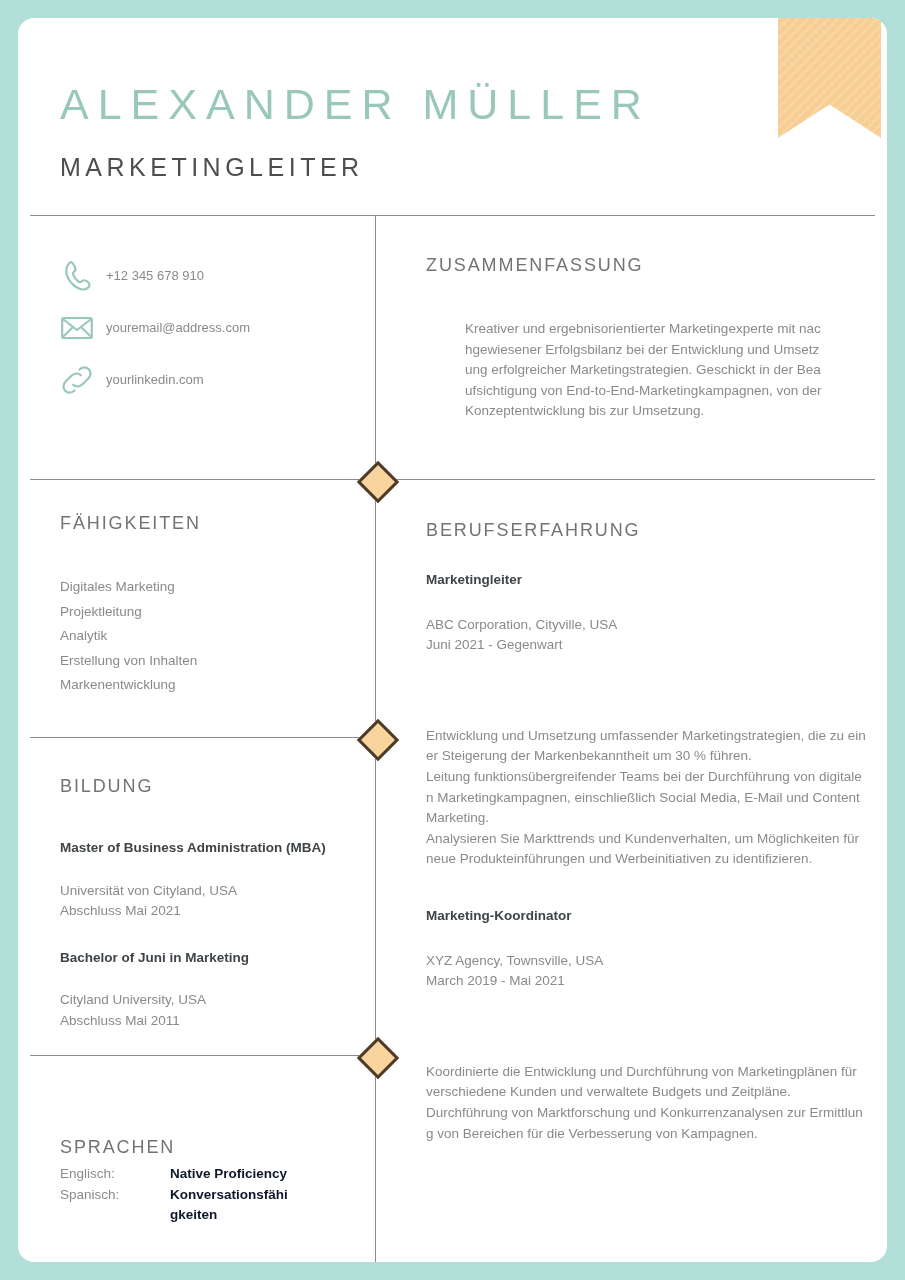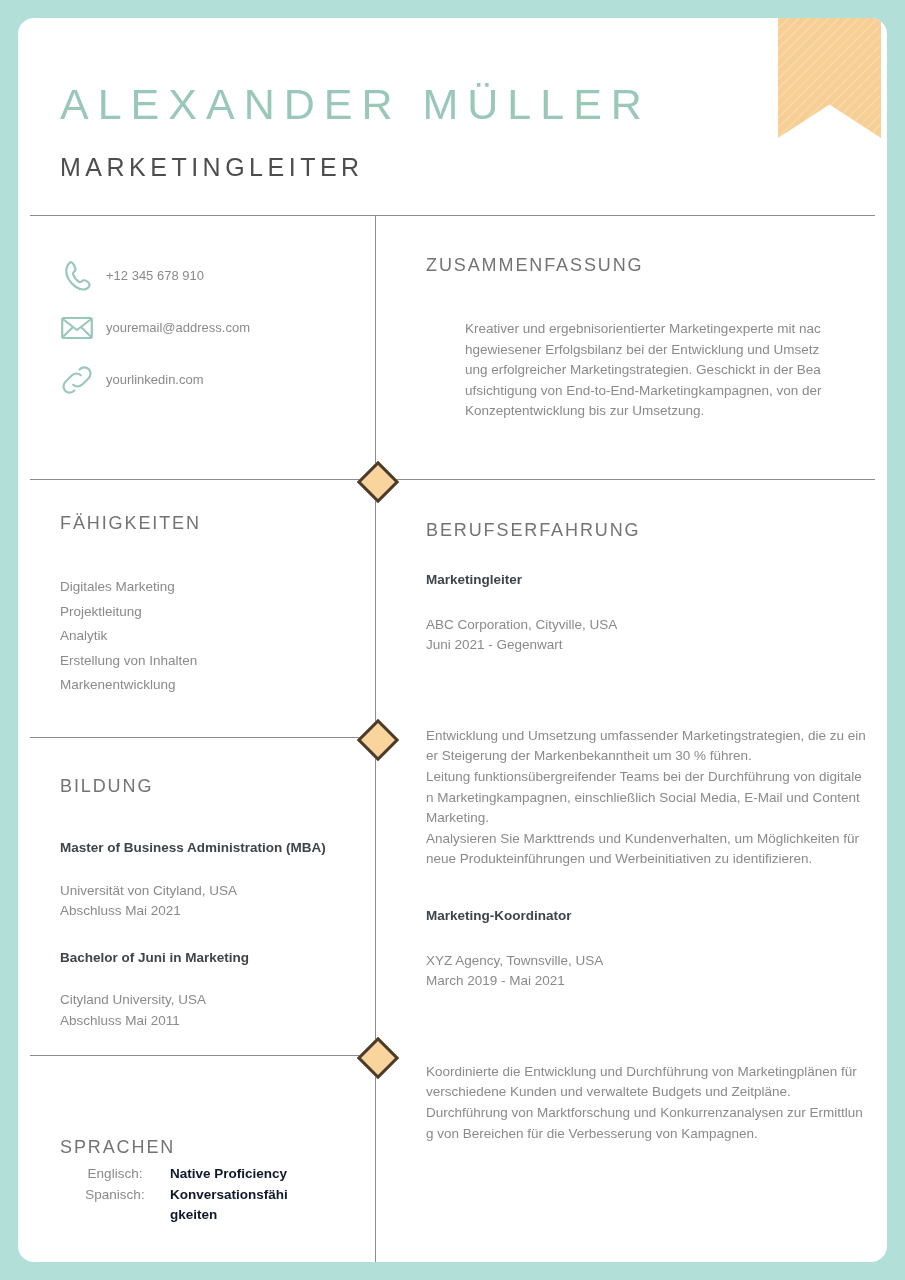--- a/index.html
+++ b/index.html
@@ -113,21 +113,21 @@
   .edu{position:absolute;left:42px;top:560px;width:310px;}
   .edu .sec-title{position:absolute;left:0;top:0;}
   .edu-body{position:absolute;left:0;top:62px;width:310px;}
   .edu-entry{margin-bottom:26px;}
   .edu-entry .strong{display:block;margin-bottom:22px;}
   .edu-line{color:#8a8a8a;font-size:13.5px;line-height:20.6px;}
 
   .lang{position:absolute;left:42px;top:893px;width:310px;}
   .lang .sec-title{position:absolute;left:0;top:4px;margin-top:24px;}
   .lang-body{position:absolute;left:0;top:55px;width:300px;display:flex;}
-  .lang-keys{width:110px;flex:0 0 110px;text-align:center;}
+  .lang-keys{width:110px;flex:0 0 110px;}
   .lang-key{color:#8a8a8a;font-size:13.5px;line-height:20.6px;}
   .lang-vals{width:122px;}
   .lang-val{color:#0f172a;font-weight:700;font-size:13.5px;line-height:20.6px;word-break:break-all;}
 
   
   .summary{position:absolute;left:50px;top:39px;width:400px;}
   .summary .sec-title{position:absolute;left:0;top:0;}
   .summary-text{position:absolute;left:0;top:64px;width:357px;margin-left:39px;}
 
   .exp{position:absolute;left:50px;top:304px;width:450px;}

